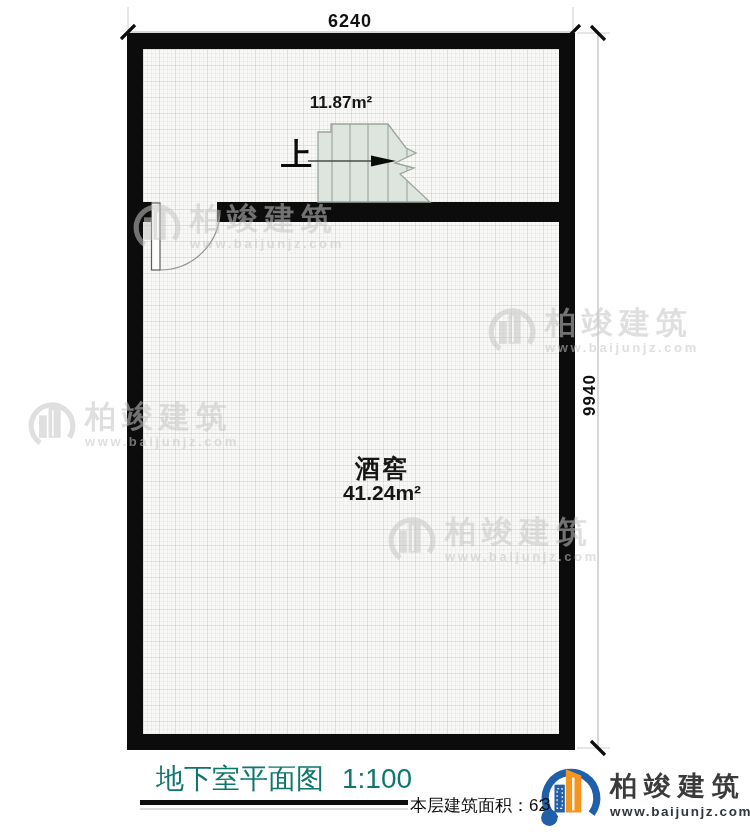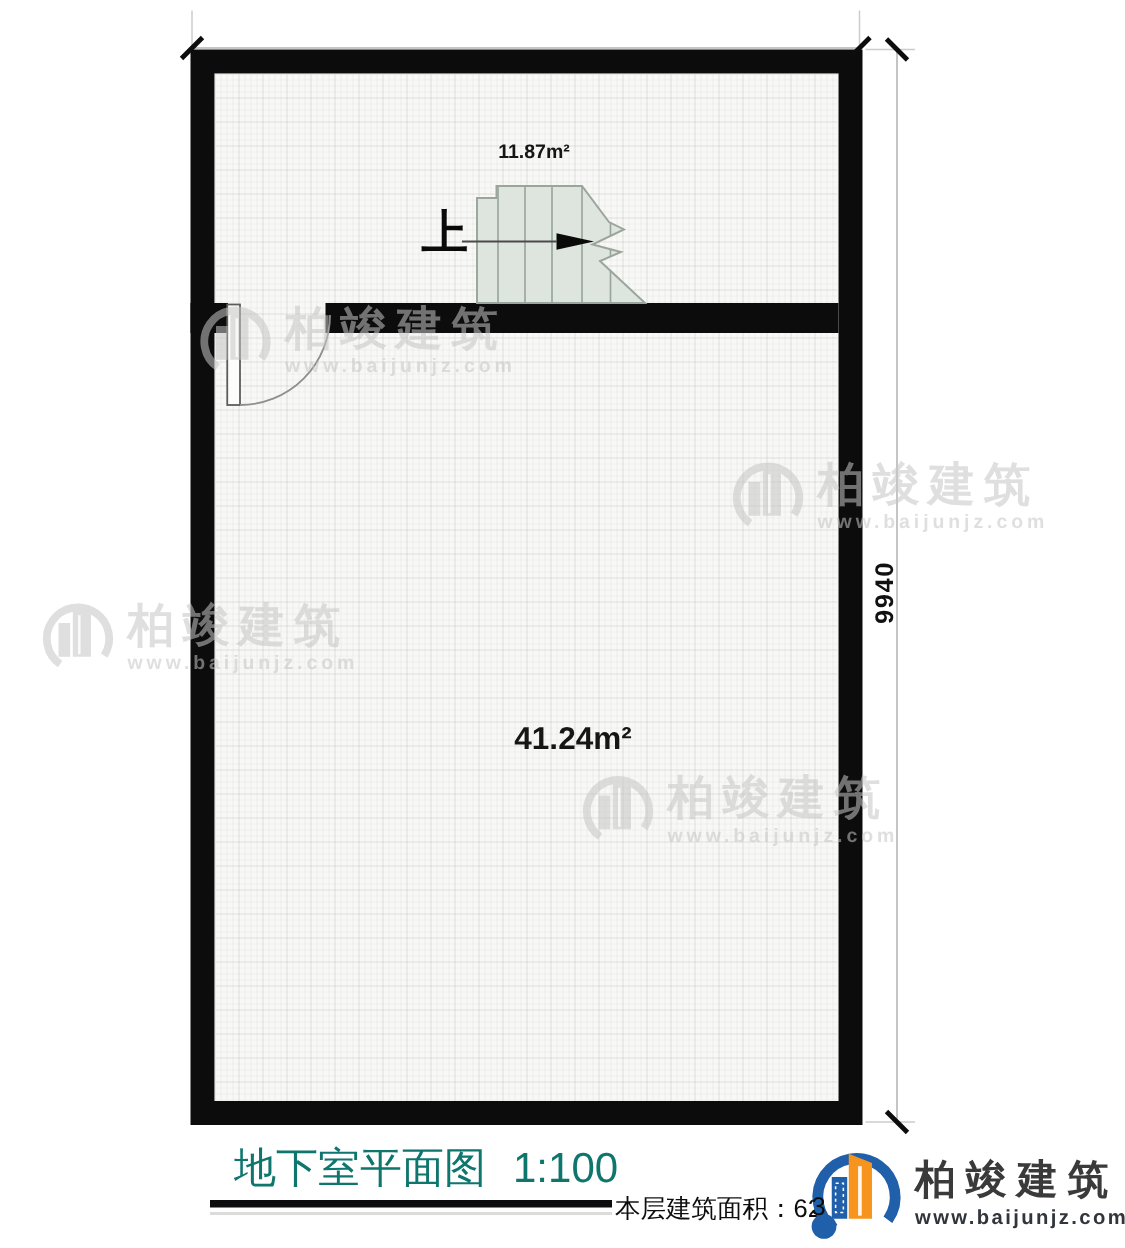--- a/index.html
+++ b/index.html
@@ -26,21 +26,21 @@
 
   
   #overlay{left:0;top:0;width:750px;height:832px;pointer-events:none;}
 
   
   .dim-top{left:240px;top:11px;width:220px;text-align:center;font-size:18px;font-weight:bold;letter-spacing:1px;}
   .dim-right{left:566px;top:386px;width:46px;height:18px;text-align:center;font-size:17px;font-weight:bold;
              transform:rotate(-90deg);transform-origin:center center;letter-spacing:1px;}
   .room-label{text-align:center;font-weight:bold;color:#161616;}
   .stair-name{left:288px;top:74px;width:120px;font-size:19px;}
-  .stair-area{left:296px;top:93px;width:120px;font-size:13px;}
+  .stair-area{left:281px;top:93px;width:120px;font-size:17px;}
   .cellar-name{left:312px;top:452px;width:140px;font-size:25px;letter-spacing:2px;}
   .cellar-area{left:312px;top:481px;width:140px;font-size:21px;}
   .up-label{left:281px;top:139px;font-size:31px;font-weight:bold;color:#0a0a0a;line-height:1;}
 
   
   .wm{display:flex;align-items:center;gap:7px;color:#c6c6c6;opacity:0.55;white-space:nowrap;}
   .wm svg{width:52px;height:52px;flex:0 0 auto;}
   .wm-txt{display:flex;flex-direction:column;line-height:1;}
   .wm-cn{font-size:31px;font-weight:bold;letter-spacing:6px;}
   .wm-url{font-size:13px;font-weight:bold;letter-spacing:2.6px;margin-top:3px;}
@@ -112,23 +112,25 @@
 
     <g>
       <line x1="577" y1="33" x2="610" y2="33" stroke="#cccccc" stroke-width="1"></line>
       <line x1="577" y1="748" x2="610" y2="748" stroke="#cccccc" stroke-width="1"></line>
       <line x1="598" y1="33" x2="598" y2="750" stroke="#b2b2b2" stroke-width="1"></line>
       <line x1="591" y1="26" x2="605" y2="40" stroke="#0d0d0d" stroke-width="3.2"></line>
       <line x1="591" y1="741" x2="605" y2="755" stroke="#0d0d0d" stroke-width="3.2"></line>
     </g>
   </svg>
 
+  <div class="abs dim-top">6240</div>
   <div class="abs dim-right">9940</div>
 
   <div class="abs room-label stair-area">11.87m²</div>
+  <div class="abs room-label cellar-name">酒窖</div>
   <div class="abs room-label cellar-area">41.24m²</div>
   <div class="abs up-label">上</div>
 
   <div class="abs wm wm1">
     <svg viewBox="0 0 60 60">
       <circle cx="30" cy="32" r="24" fill="none" stroke="currentColor" stroke-width="6" stroke-dasharray="112 40" transform="rotate(125 30 32)"></circle>
       <polygon points="26,6 40,12 40,46 26,46" fill="currentColor"></polygon>
       <rect x="15" y="20" width="9" height="26" fill="currentColor"></rect>
       <rect x="30" y="14" width="2" height="30" fill="#ffffff" opacity="0.85"></rect>
     </svg>

